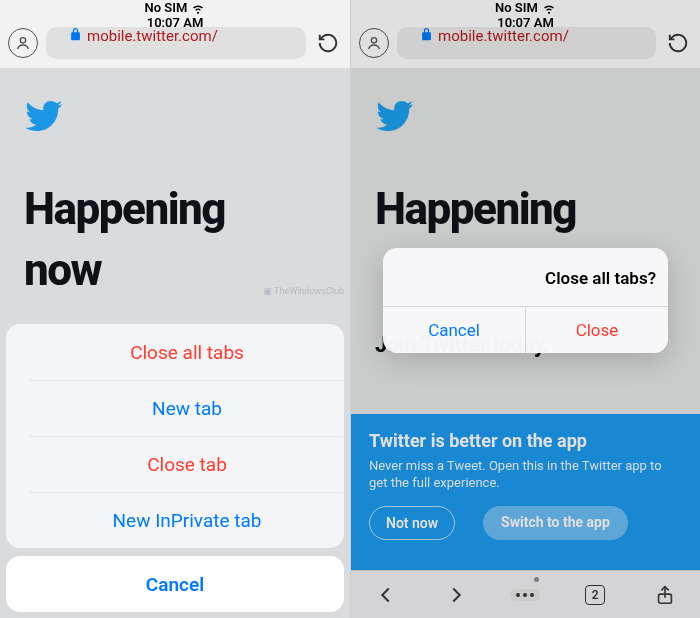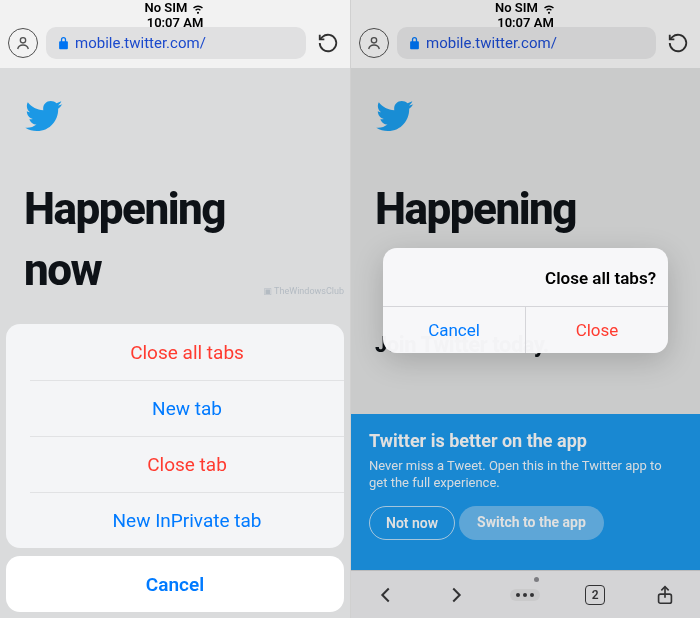--- a/index.html
+++ b/index.html
@@ -54,23 +54,23 @@
       width:30px;height:30px;border-radius:50%;
       border:1.5px solid #555;
       display:flex;align-items:center;justify-content:center;
       color:#555;
     }
     .profile-circle svg{width:16px;height:16px;}
     .url-field{
       flex:1;height:32px;
       background:#EDEDEE;
       border-radius:10px;
-      display:flex;align-items:center;
-      gap:6px;padding:0 12px;
-      font-size:15px;color:#1d4ed8;
+      display:flex;align-items:flex-start;
+      gap:6px;padding:0 24px;
+      font-size:15px;color:#b91c1c;
     }
     .lock-icon svg{width:11px;height:14px;display:block;fill:var(--ios-blue);}
     .refresh-btn{width:28px;display:flex;align-items:center;justify-content:center;color:#333;}
     .refresh-btn svg{width:22px;height:22px;}
 
     
     .page{position:relative;padding:28px 12px 0 24px;}
     .twitter-logo svg{width:40px;height:40px;fill:var(--twitter-blue);}
     .headline{
       margin-top:46px;
@@ -93,21 +93,21 @@
 
     
     .app-banner{
       position:absolute;left:0;right:0;bottom:48px;
       background:var(--banner-blue);
       padding:16px 18px 30px 18px;
       color:#fff;
     }
     .app-banner-title{font-size:18px;font-weight:700;margin-bottom:6px;}
     .app-banner-text{font-size:13px;line-height:1.35;opacity:.95;}
-    .app-banner-btns{display:flex;gap:4px;margin-top:14px;}
+    .app-banner-btns{display:flex;gap:28px;margin-top:14px;}
     .btn-outline{
       border:1px solid rgba(255,255,255,.7);
       border-radius:20px;padding:8px 16px;
       font-size:14px;font-weight:600;color:#fff;
     }
     .btn-switch{
       background:rgba(255,255,255,.35);
       border-radius:20px;padding:8px 18px;
       font-size:14px;font-weight:700;color:#fff;
     }

